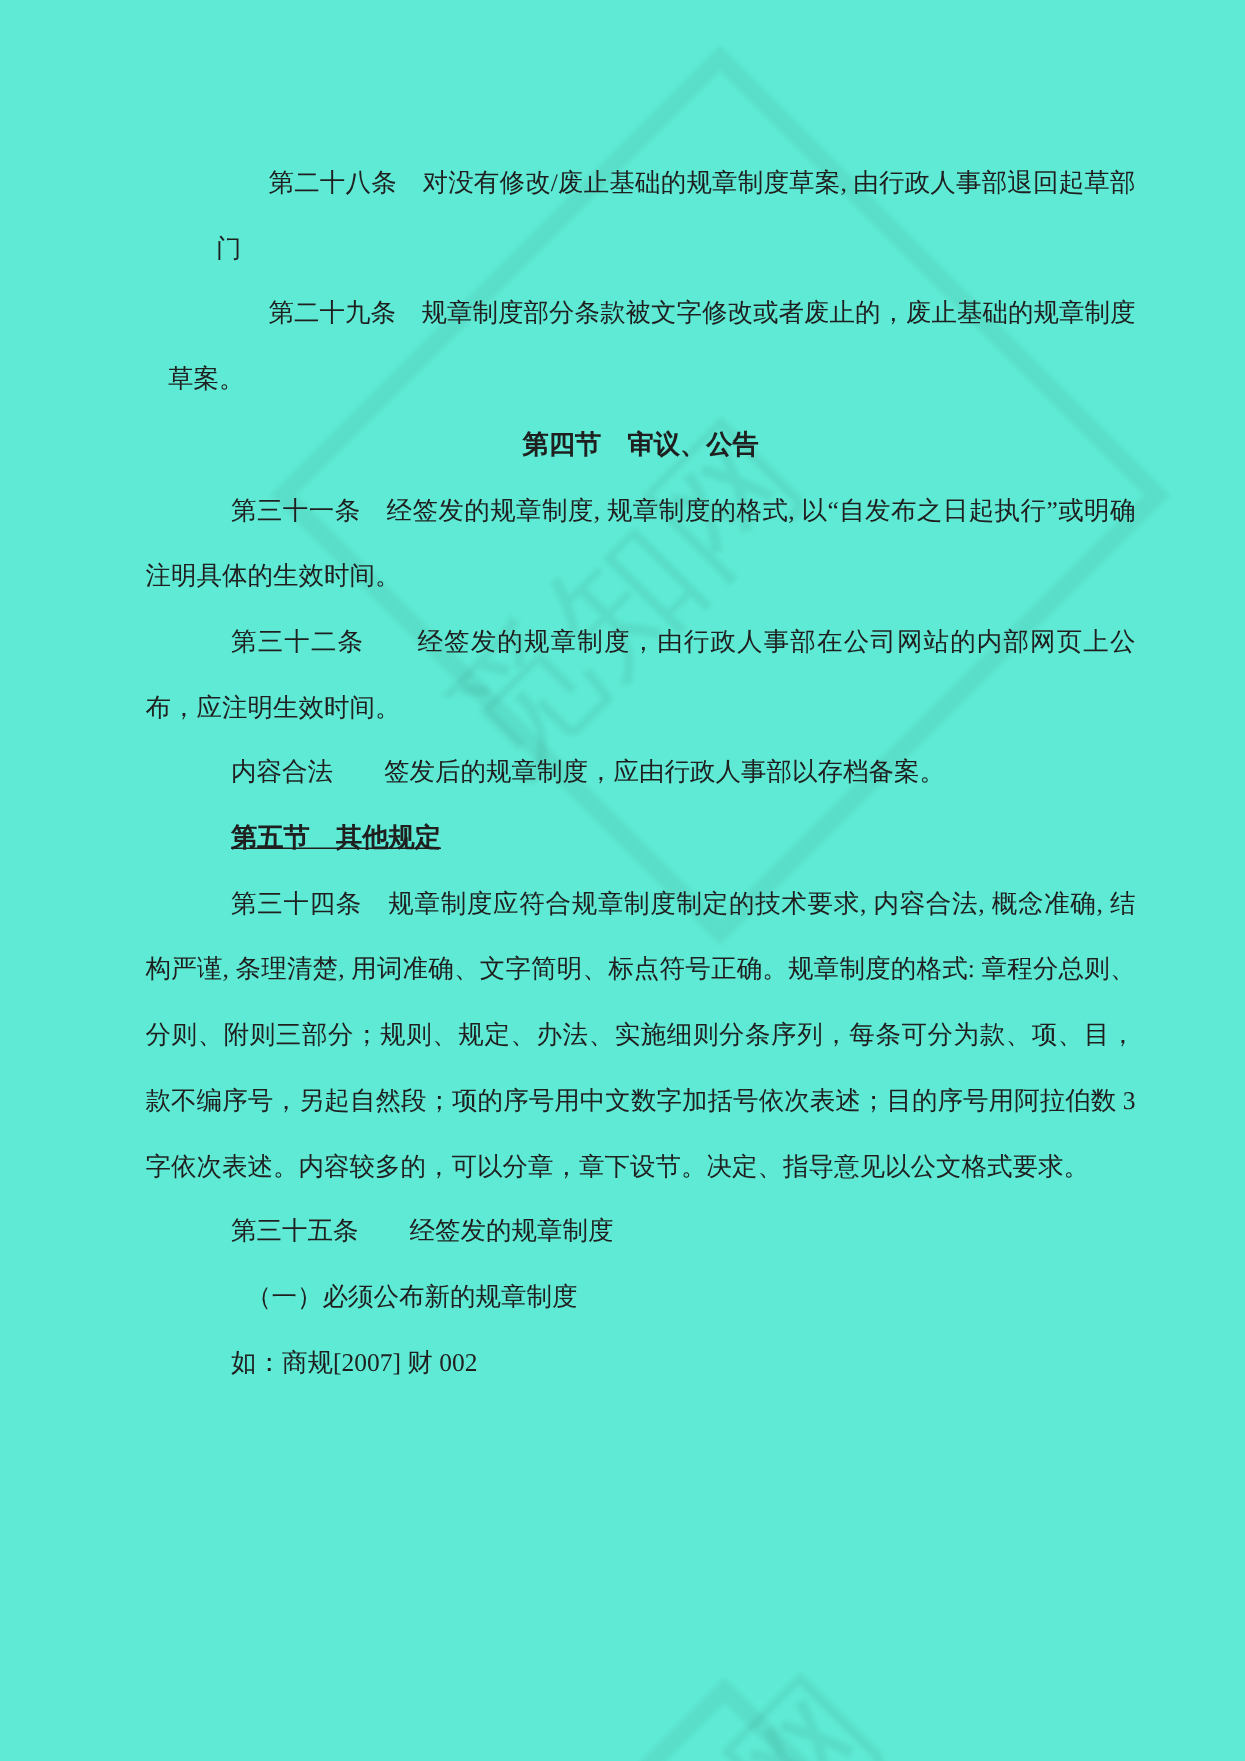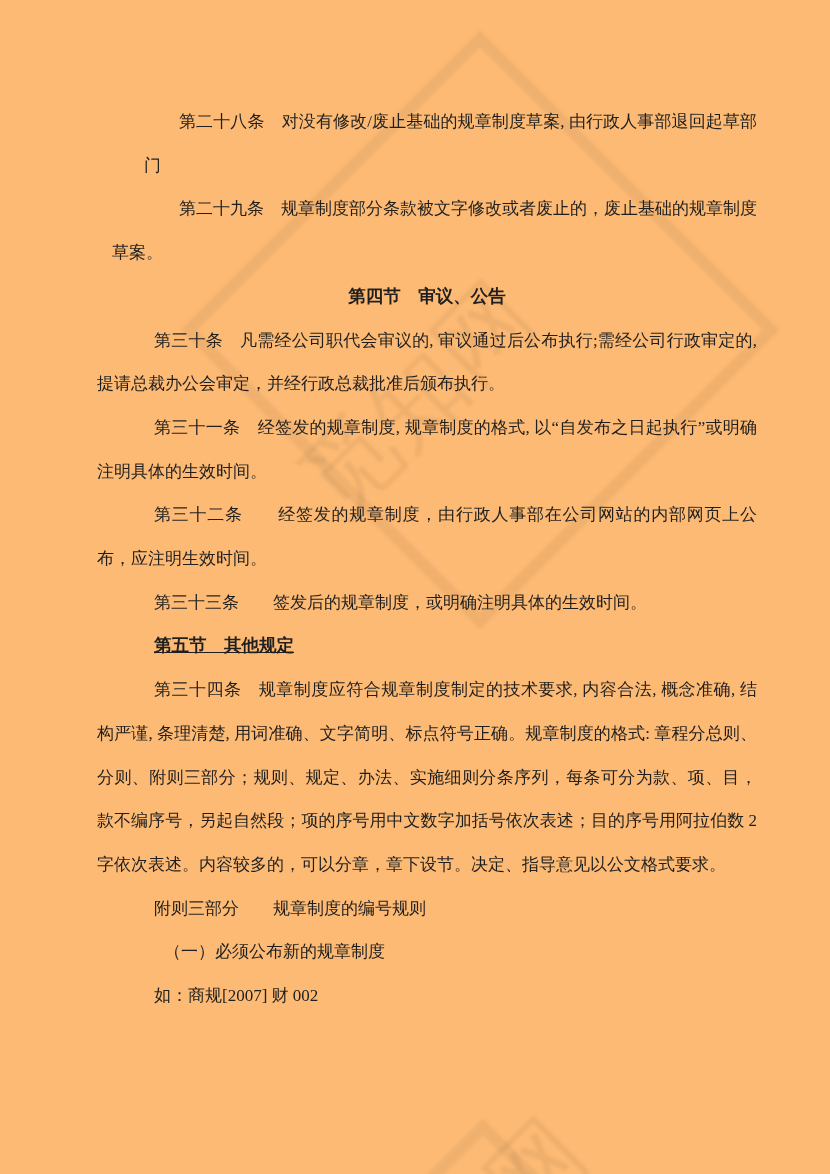--- a/index.html
+++ b/index.html
@@ -5,21 +5,21 @@
   html, body { margin: 0; padding: 0; }
   body {
     width: 830px; height: 1174px;
     background: #ffffff;
     overflow: hidden;
     font-family: "Liberation Serif", "DejaVu Serif", serif;
   }
   .page {
     position: relative;
     width: 830px; height: 1174px;
-    background: #fdba74;
+    background: #5eead4;
     overflow: hidden;
   }
   
   .wm { position: absolute; pointer-events: none; filter: blur(1.5px); }
   .wm-diamond {
     box-sizing: border-box;
     width: 424px; height: 424px;
     border: 12px solid rgba(0,0,0,0.05);
     transform: rotate(45deg);
   }
@@ -66,24 +66,23 @@
 
   <div class="wm wm-diamond" id="wm-diamond-main"></div>
   <div class="wm wm-text" id="wm-text-main">觅知网</div>
   <div class="wm wm-diamond" id="wm-diamond-bottom"></div>
   <div class="wm wm-text" id="wm-text-bottom">觅知网</div>
 
   <div class="content">
     <p class="p-28">第二十八条　对没有修改/废止基础的规章制度草案, 由行政人事部退回起草部门</p>
     <p class="p-29">第二十九条　规章制度部分条款被文字修改或者废止的，废止基础的规章制度草案。</p>
     <p class="h-center">第四节　审议、公告</p>
-    <p class="p-std">第三十条　凡需经公司职代会审议的, 审议通过后公布执行;需经公司行政审定的, 提请总裁办公会审定，并经行政总裁批准后颁布执行。</p>
     <p class="p-std">第三十一条　经签发的规章制度, 规章制度的格式, 以“自发布之日起执行”或明确注明具体的生效时间。</p>
     <p class="p-std">第三十二条　　经签发的规章制度，由行政人事部在公司网站的内部网页上公布，应注明生效时间。</p>
-    <p class="p-std">第三十三条　　签发后的规章制度，或明确注明具体的生效时间。</p>
+    <p class="p-std">内容合法　　签发后的规章制度，应由行政人事部以存档备案。</p>
     <p class="h-left">第五节　其他规定</p>
-    <p class="p-std">第三十四条　规章制度应符合规章制度制定的技术要求, 内容合法, 概念准确, 结构严谨, 条理清楚, 用词准确、文字简明、标点符号正确。规章制度的格式: 章程分总则、分则、附则三部分；规则、规定、办法、实施细则分条序列，每条可分为款、项、目，款不编序号，另起自然段；项的序号用中文数字加括号依次表述；目的序号用阿拉伯数 2 字依次表述。内容较多的，可以分章，章下设节。决定、指导意见以公文格式要求。</p>
-    <p class="p-std">附则三部分　　规章制度的编号规则</p>
+    <p class="p-std">第三十四条　规章制度应符合规章制度制定的技术要求, 内容合法, 概念准确, 结构严谨, 条理清楚, 用词准确、文字简明、标点符号正确。规章制度的格式: 章程分总则、分则、附则三部分；规则、规定、办法、实施细则分条序列，每条可分为款、项、目，款不编序号，另起自然段；项的序号用中文数字加括号依次表述；目的序号用阿拉伯数 3 字依次表述。内容较多的，可以分章，章下设节。决定、指导意见以公文格式要求。</p>
+    <p class="p-std">第三十五条　　经签发的规章制度</p>
     <p class="p-item">（一）必须公布新的规章制度</p>
     <p class="p-example">如：商规[2007] 财 002</p>
   </div>
 
 </div>
 
 </body></html>

